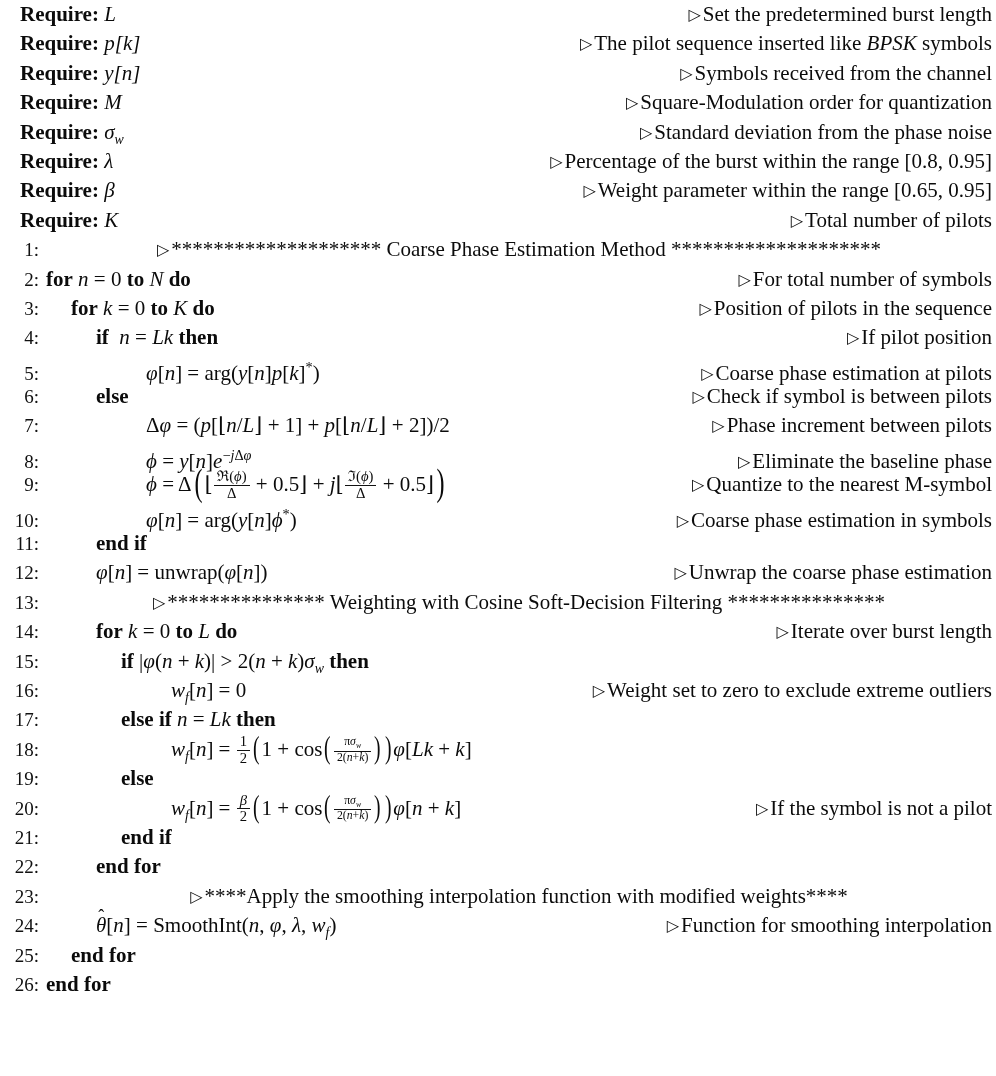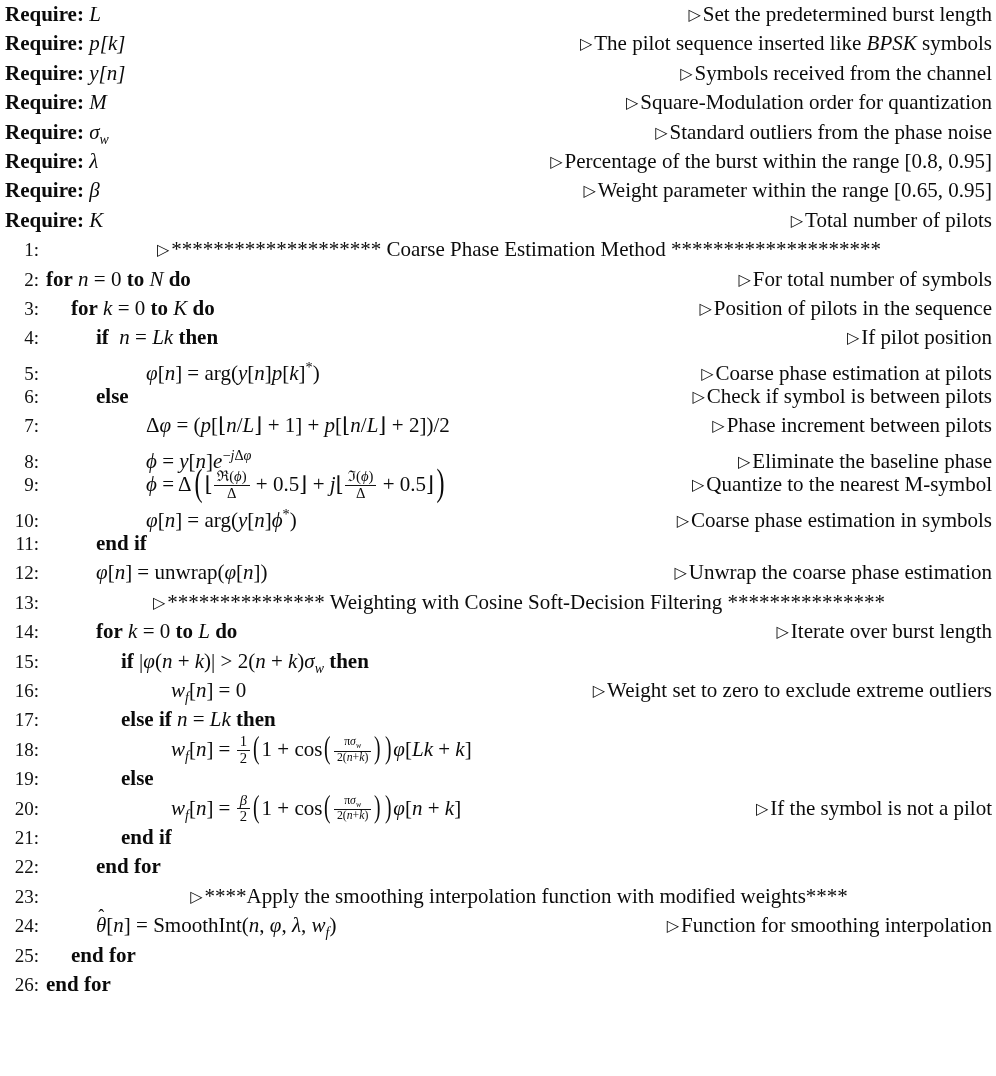--- a/index.html
+++ b/index.html
@@ -22,21 +22,21 @@
   .row {
     display: flex;
     align-items: baseline;
     width: 996px;
     box-sizing: border-box;
     height: 29.4px;
     line-height: 29.4px;
     white-space: nowrap;
   }
   .req .body {
-    padding-left: 5px;
+    padding-left: 20px;
     text-align: center;
   }
   .kw {
     font-weight: bold;
   }
   .lineno {
     width: 46px;
     min-width: 46px;
     text-align: right;
     font-size: 19px;
@@ -142,21 +142,21 @@
     <div class="cmt"><span class="tri">▷</span><span>Symbols received from the channel</span></div>
   </div>
 
   <div class="row req">
     <div class="body i0"><span class="kw">Require:</span> <span class="mi">M</span></div>
     <div class="cmt"><span class="tri">▷</span><span>Square-Modulation order for quantization</span></div>
   </div>
 
   <div class="row req">
     <div class="body i0"><span class="kw">Require:</span> <span class="mi">σ<span class="sub mi">w</span></span></div>
-    <div class="cmt"><span class="tri">▷</span><span>Standard outliers from the phase noise</span></div>
+    <div class="cmt"><span class="tri">▷</span><span>Standard deviation from the phase noise</span></div>
   </div>
 
   <div class="row req">
     <div class="body i0"><span class="kw">Require:</span> <span class="mi">λ</span></div>
     <div class="cmt"><span class="tri">▷</span><span>Percentage of the burst within the range [0.8, 0.95]</span></div>
   </div>
 
   <div class="row req">
     <div class="body i0"><span class="kw">Require:</span> <span class="mi">β</span></div>
     <div class="cmt"><span class="tri">▷</span><span>Weight parameter within the range [0.65, 0.95]</span></div>

